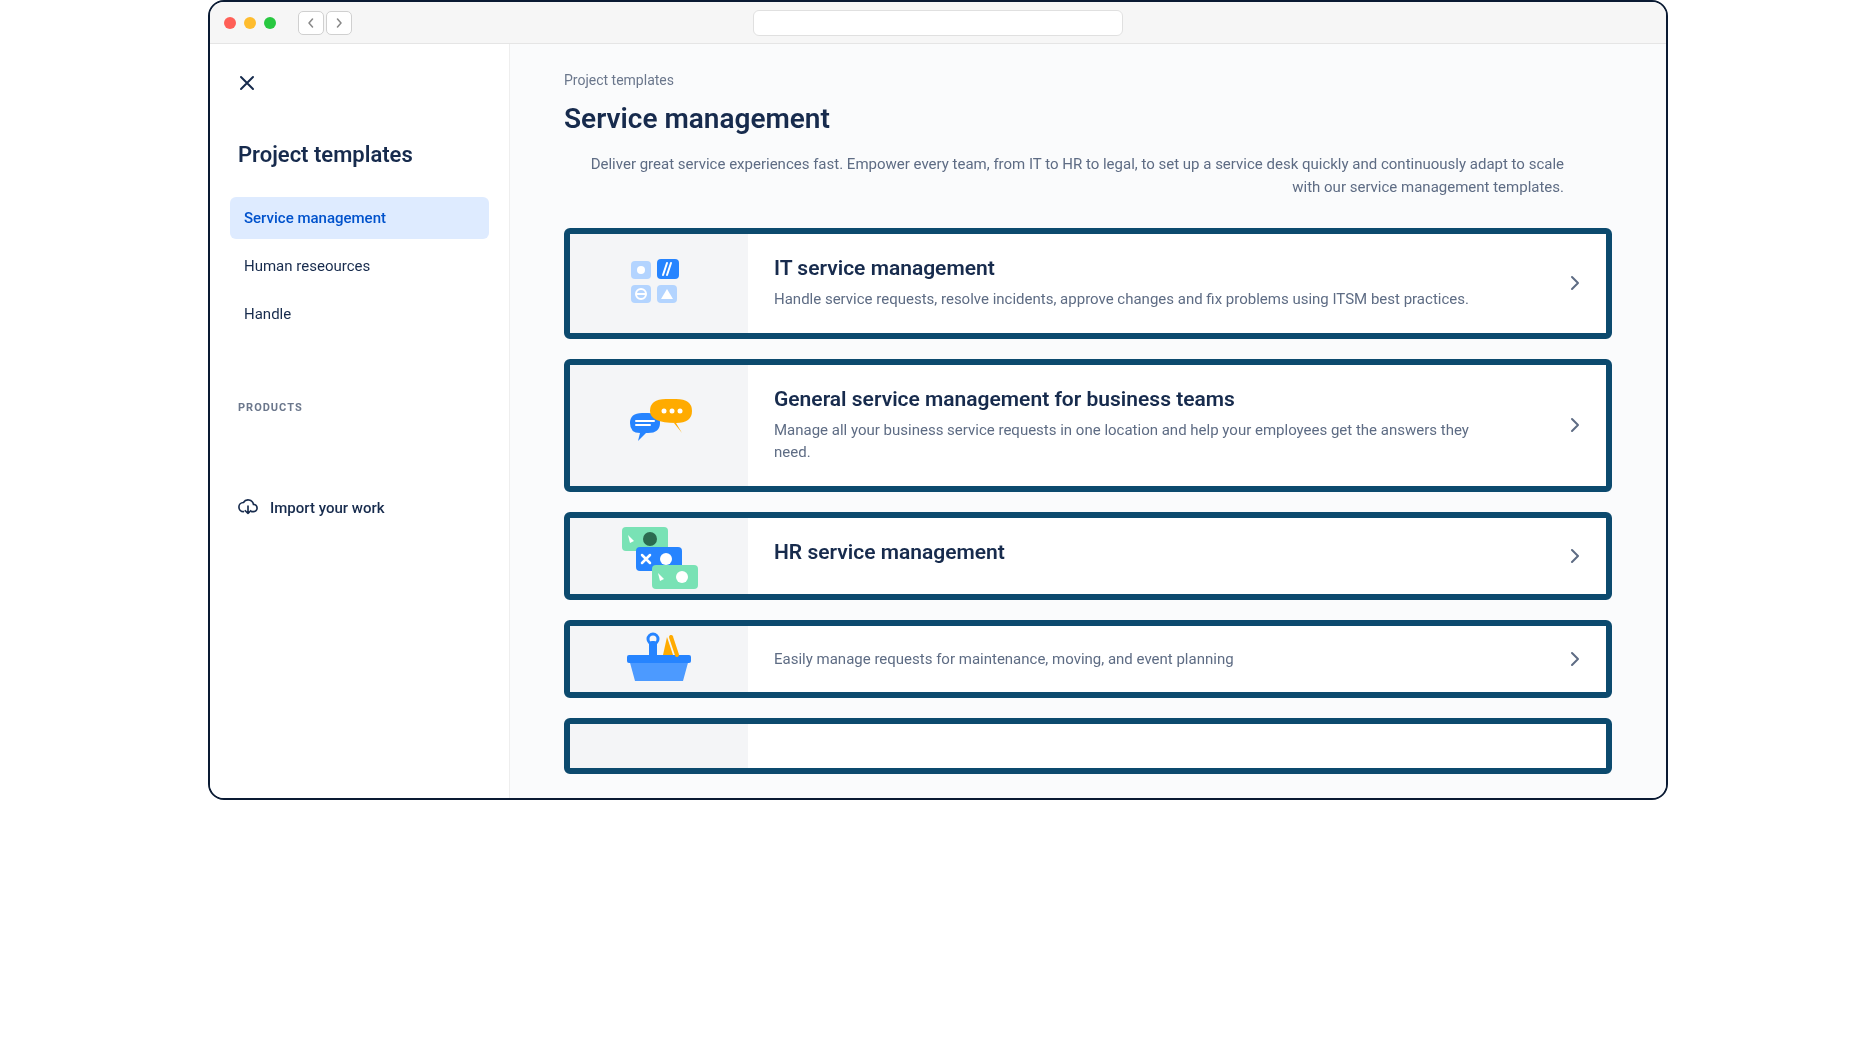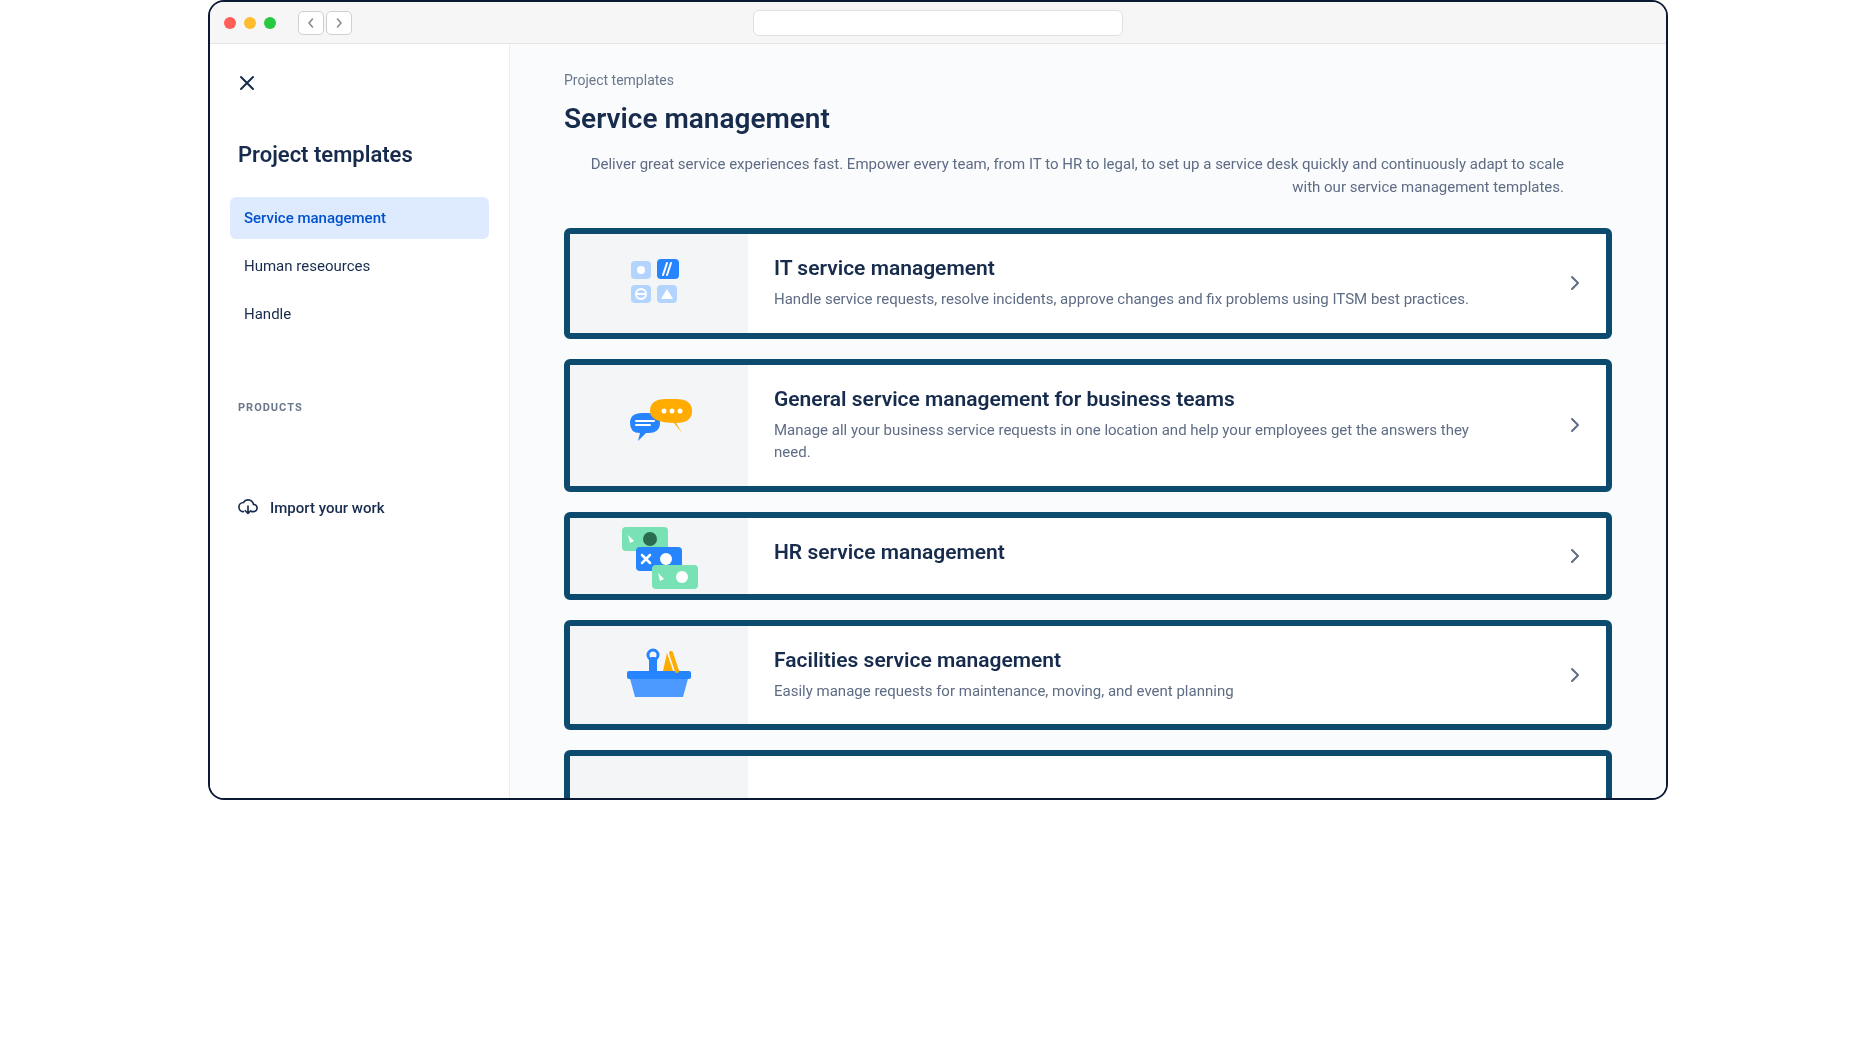--- a/index.html
+++ b/index.html
@@ -333,21 +333,20 @@
             <path d="M10 28 H70 L64 50 H16 Z" fill="#4c9aff"></path>
             <rect x="8" y="24" width="64" height="8" rx="2" fill="#2684ff"></rect>
             <rect x="30" y="10" width="8" height="20" rx="3" fill="#2684ff"></rect>
             <circle cx="34" cy="8" r="5" fill="none" stroke="#2684ff" stroke-width="3"></circle>
             <path d="M48 6 L44 24 L54 24 Z" fill="#ffab00"></path>
             <path d="M52 6 L58 24" stroke="#ffab00" stroke-width="4" stroke-linecap="round"></path>
           </svg>
         </div>
         <div class="card-body">
           <div class="card-text">
-            <div class="card-title">Facilities service management</div>
             <div class="card-desc">Easily manage requests for maintenance, moving, and event planning</div>
           </div>
           <div class="card-chevron">
             <svg width="10" height="16" viewBox="0 0 10 16">
                 <path d="M2 2 L8 8 L2 14" stroke="#5e6c84" stroke-width="2" fill="none" stroke-linecap="round" stroke-linejoin="round"></path>
               </svg>
           </div>
         </div>
       </div>
 

